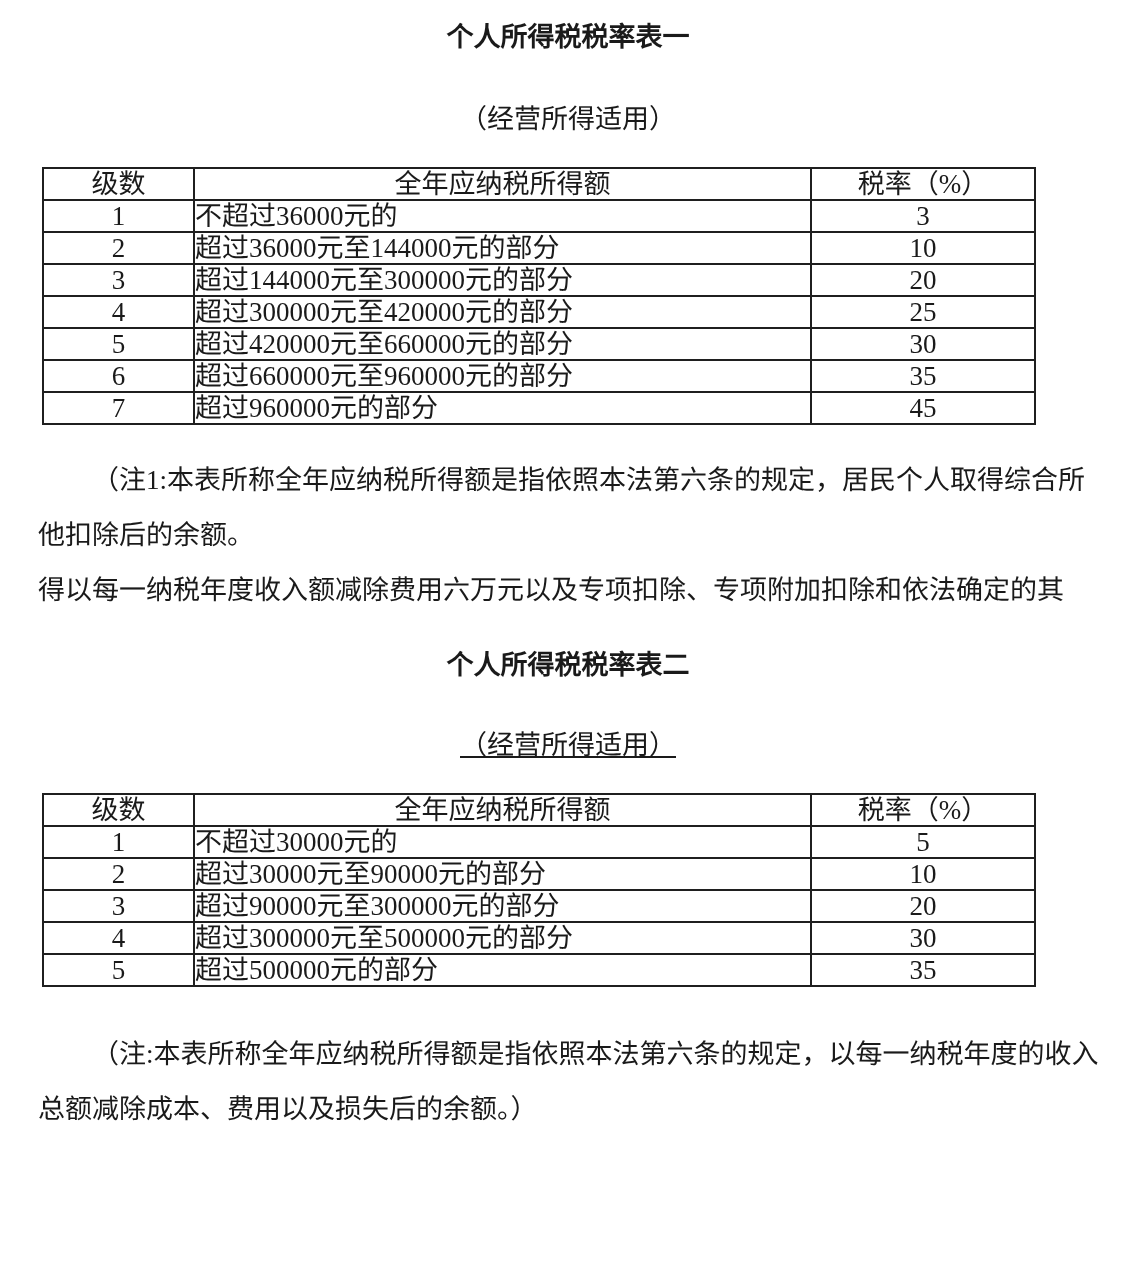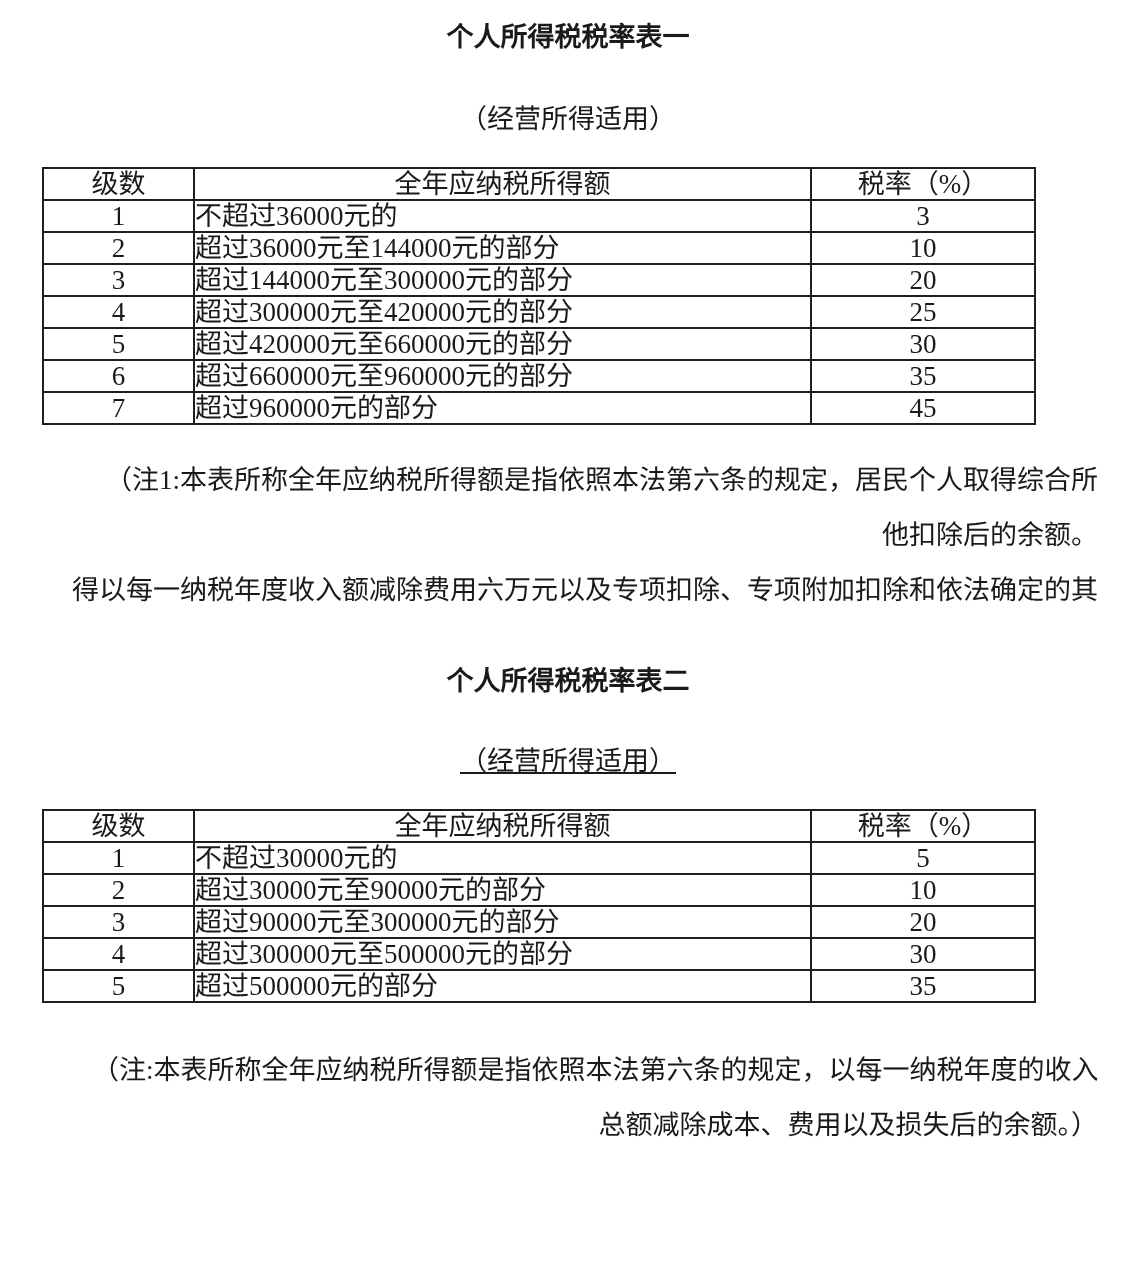--- a/index.html
+++ b/index.html
@@ -56,26 +56,26 @@
   col.c-rate  { width: 224px; }
   th { text-align: center; }
   td.cell-level { text-align: center; }
   td.cell-income { text-align: left; padding-left: 8px; }
   td.cell-rate { text-align: center; }
   .note {
     margin: 0;
     line-height: 55px;
     font-size: 27px;
   }
-  .note .line { white-space: nowrap; text-align: right; }
+  .note .line { white-space: nowrap; }
   .note .line.indent { text-indent: 2em; }
   .note-1 { margin-top: 28px; }
   .note-2 { margin-top: 25px; }
   .note-3 { margin-top: 40px; }
-  .title-2 { margin-top: 48px; }
+  .title-2 { margin-top: 32px; }
   .subtitle-2 { margin-top: 50px; text-decoration: underline; }
 </style>
 </head>
 <body>
 
 <div class="page">
 
   <h1 class="table-title">个人所得税税率表一</h1>
   <div class="table-subtitle">（经营所得适用）</div>
 

